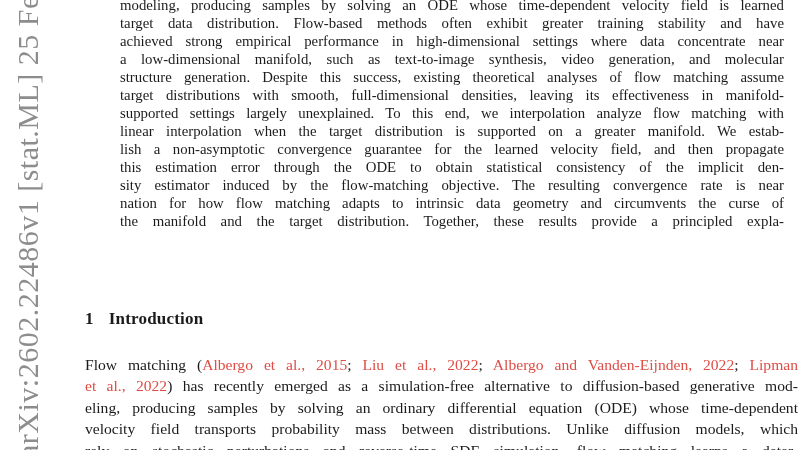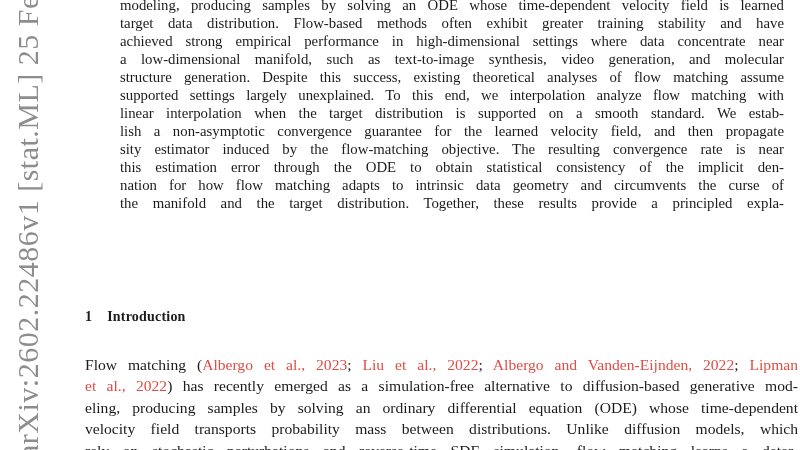--- a/index.html
+++ b/index.html
@@ -51,53 +51,54 @@
     text-align: justify;
     text-align-last: justify;
   }
   .tline.last {
     text-align-last: left;
   }
   .cite { color: var(--cite); }
   .section-heading {
     position: absolute;
     left: 85px; top: 309px;
-    font-size: 14px;
+    font-size: 17px;
     font-weight: bold;
     letter-spacing: 0.2px;
   }
   .section-heading .secnum { margin-right: 15px; }
 </style>
 </head>
 <body>
 
 <div class="page">
 
   <div class="watermark">arXiv:2602.22486v1  [stat.ML]  25 Feb 2026</div>
 
   <div class="abstract">
       <div class="tline">modeling, producing samples by solving an ODE whose time-dependent velocity field is learned</div>
       <div class="tline">target data distribution. Flow-based methods often exhibit greater training stability and have</div>
       <div class="tline">achieved strong empirical performance in high-dimensional settings where data concentrate near</div>
       <div class="tline">a low-dimensional manifold, such as text-to-image synthesis, video generation, and molecular</div>
       <div class="tline">structure generation. Despite this success, existing theoretical analyses of flow matching assume</div>
+      <div class="tline">target distributions with smooth, full-dimensional densities, leaving its effectiveness in manifold-</div>
       <div class="tline">supported settings largely unexplained. To this end, we interpolation analyze flow matching with</div>
-      <div class="tline">linear interpolation when the target distribution is supported on a smooth standard. We estab-</div>
+      <div class="tline">linear interpolation when the target distribution is supported on a greater manifold. We estab-</div>
       <div class="tline">lish a non-asymptotic convergence guarantee for the learned velocity field, and then propagate</div>
+      <div class="tline">this estimation error through the ODE to obtain statistical consistency of the implicit den-</div>
       <div class="tline">sity estimator induced by the flow-matching objective. The resulting convergence rate is near</div>
-      <div class="tline">this estimation error through the ODE to obtain statistical consistency of the implicit den-</div>
       <div class="tline">nation for how flow matching adapts to intrinsic data geometry and circumvents the curse of</div>
       <div class="tline">the manifold and the target distribution. Together, these results provide a principled expla-</div>
     </div>
 
   <div class="section-heading">
     <span class="secnum">1</span><span>Introduction</span>
   </div>
 
   <div class="intro-body">
-      <div class="tline"><span>Flow matching (</span><span class="cite">Albergo et al., 2023</span><span>; </span><span class="cite">Liu et al., 2022</span><span>; </span><span class="cite">Albergo and Vanden-Eijnden, 2022</span><span>; </span><span class="cite">Lipman</span></div>
+      <div class="tline"><span>Flow matching (</span><span class="cite">Albergo et al., 2015</span><span>; </span><span class="cite">Liu et al., 2022</span><span>; </span><span class="cite">Albergo and Vanden-Eijnden, 2022</span><span>; </span><span class="cite">Lipman</span></div>
       <div class="tline"><span class="cite">et al., 2022</span><span>) has recently emerged as a simulation-free alternative to diffusion-based generative mod-</span></div>
       <div class="tline"><span>eling, producing samples by solving an ordinary differential equation (ODE) whose time-dependent</span></div>
       <div class="tline"><span>velocity field transports probability mass between distributions. Unlike diffusion models, which</span></div>
       <div class="tline"><span>rely on stochastic perturbations and reverse-time SDE simulation, flow matching learns a deter-</span></div>
     </div>
 
 </div>
 
 </body></html>

